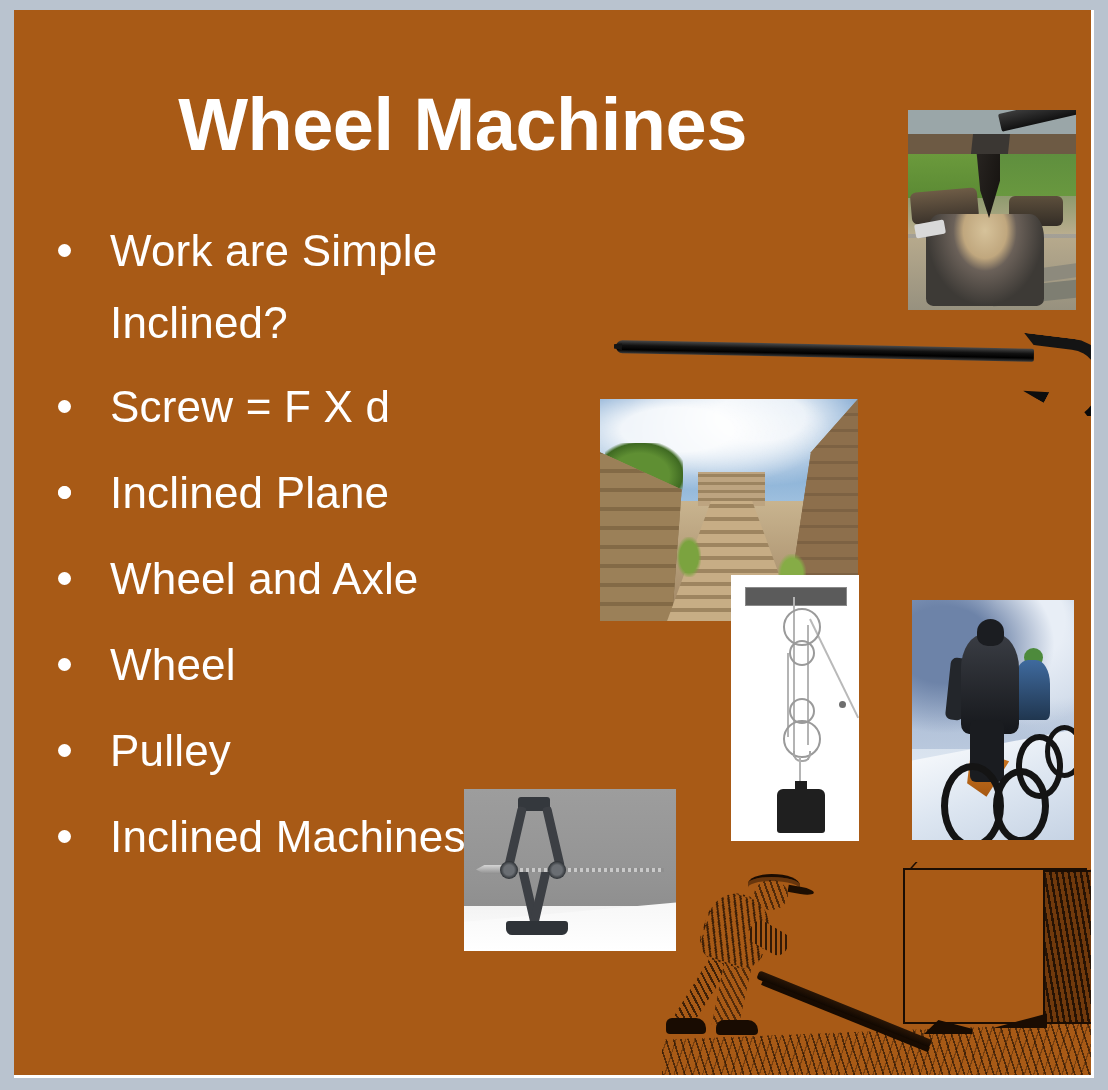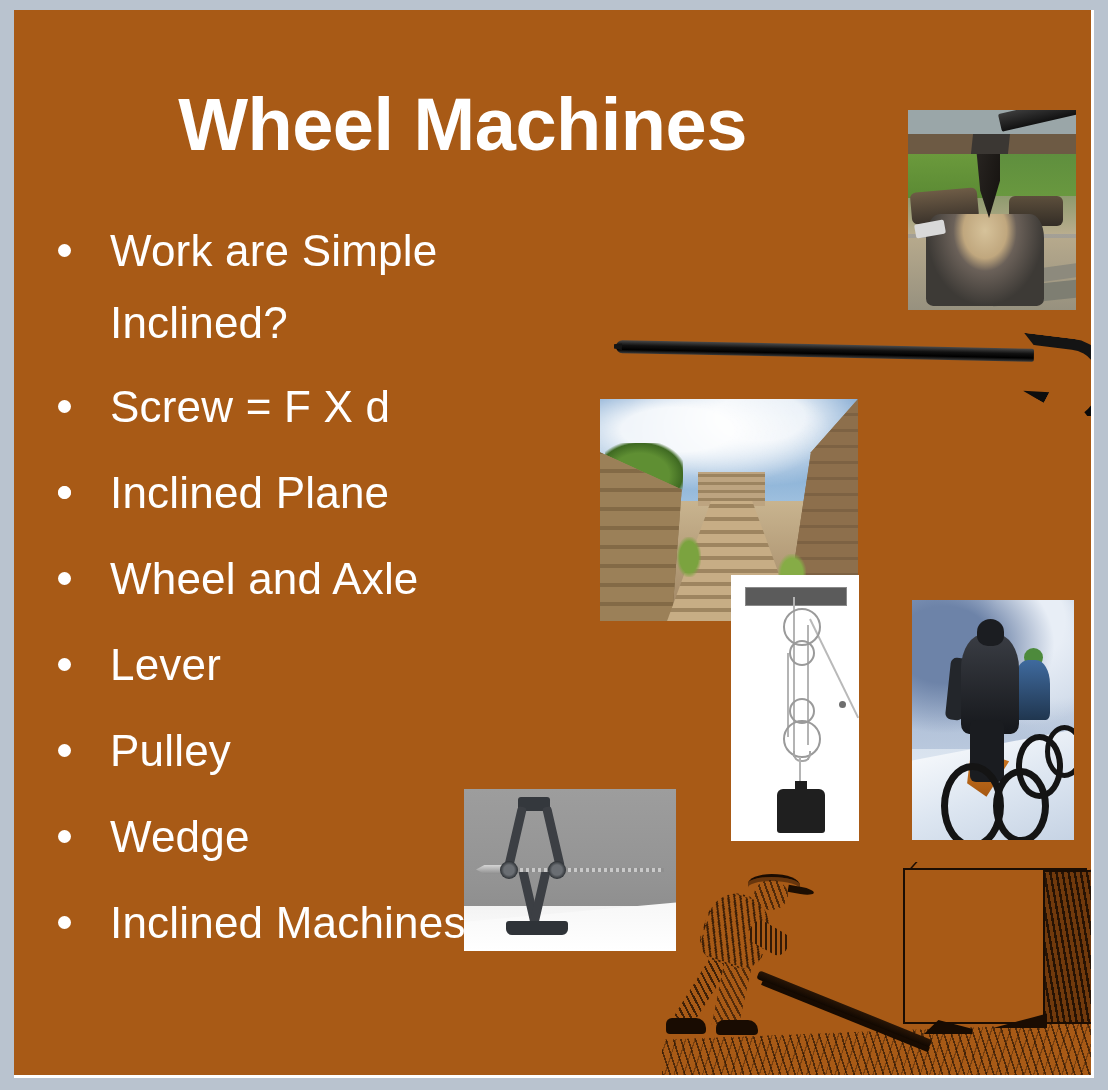--- a/index.html
+++ b/index.html
@@ -548,29 +548,25 @@
       <li class="bullet-item">
         <span class="bullet-dot"></span>
         <span class="bullet-text">Inclined Plane</span>
       </li>
       <li class="bullet-item">
         <span class="bullet-dot"></span>
         <span class="bullet-text">Wheel and Axle</span>
       </li>
       <li class="bullet-item">
         <span class="bullet-dot"></span>
-        <span class="bullet-text">Lever</span>
+        <span class="bullet-text">Wheel</span>
       </li>
       <li class="bullet-item">
         <span class="bullet-dot"></span>
         <span class="bullet-text">Pulley</span>
-      </li>
-      <li class="bullet-item">
-        <span class="bullet-dot"></span>
-        <span class="bullet-text">Wedge</span>
       </li>
       <li class="bullet-item">
         <span class="bullet-dot"></span>
         <span class="bullet-text">Inclined Machines</span>
       </li>
     </ul>
 
     <div class="pic" id="pic-axe">
       <div class="grass-left"></div>
       <div class="gravel"></div>

